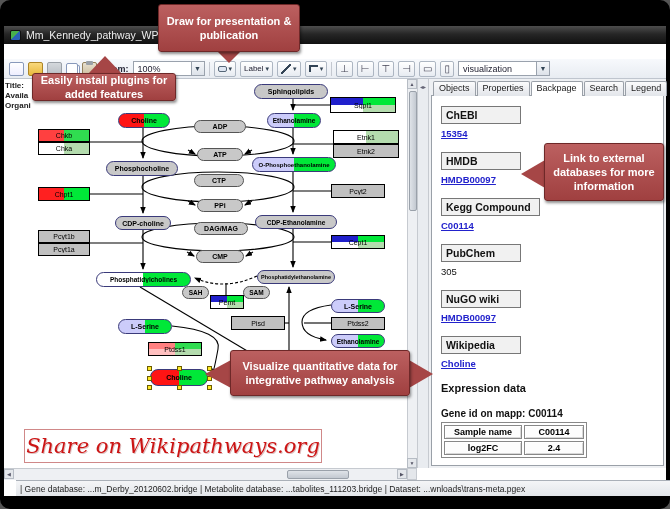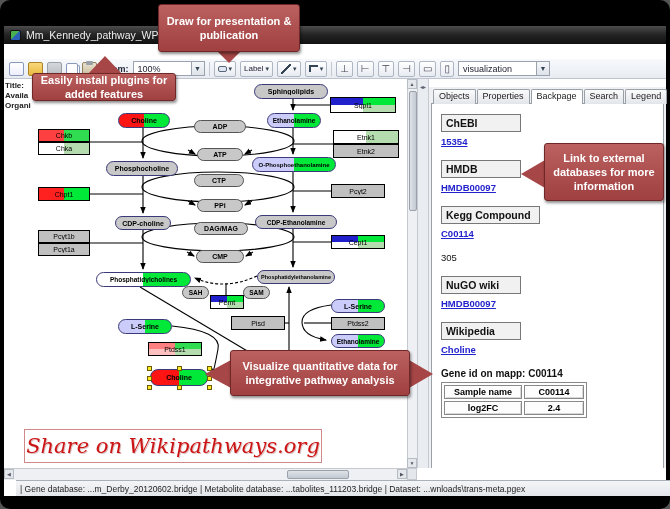--- a/index.html
+++ b/index.html
@@ -51,21 +51,21 @@
   .share{position:absolute;z-index:3;display:flex;align-items:center;justify-content:center;
          background:#fff;border:1px solid #d08888;color:#cc1414;font-family:"DejaVu Serif",serif;
          font-style:italic;font-weight:normal;font-size:21px;text-shadow:1px 1px 0 rgba(120,0,0,0.25);}
   
   .vscroll{position:absolute;left:403px;top:0;width:10px;height:389px;background:#eef0f3;border-left:1px solid #c6cad0;}
   .vthumb{position:absolute;left:1px;top:12px;width:8px;height:120px;background:linear-gradient(90deg,#dfe3e8,#c3c9d1);border:1px solid #9aa1aa;border-radius:2px;}
   .sbtn{position:absolute;width:10px;height:10px;background:#e4e7eb;border:1px solid #b6bcc4;font-size:5px;color:#556;
         display:flex;align-items:center;justify-content:center;}
   .splitter{position:absolute;left:413px;top:0;width:12px;height:389px;background:#e9ecf0;border-left:1px solid #c6cad0;border-right:1px solid #c6cad0;
             font-size:6px;color:#667;text-align:center;padding-top:4px;}
-  .panel{position:absolute;left:425px;top:8px;width:237px;height:389px;background:#eef0f3;}
+  .panel{position:absolute;left:425px;top:0;width:237px;height:389px;background:#eef0f3;}
   .tabs{position:absolute;left:4px;top:2px;display:flex;gap:1px;z-index:2;}
   .tab{border:1px solid #9aa0a8;border-bottom:none;background:linear-gradient(#fbfbfc,#e2e5ea);
        padding:1px 5px 2px 5px;font-size:9px;color:#222;border-radius:2px 2px 0 0;}
   .tab.active{background:#fff;padding-bottom:3px;position:relative;top:0px;}
   .panel-content{position:absolute;left:2px;top:16px;width:233px;height:371px;background:#fff;border:1px solid #9aa0a8;
                  padding:10px 0 0 9px;overflow:hidden;}
   .bp-header{width:fit-content;min-width:80px;border:1px solid #777;background:#f1f1f1;
              font-weight:bold;font-size:10.5px;color:#111;padding:2px 8px 2px 4px;margin-bottom:4px;}
   .bp-value{font-size:9.5px;font-weight:bold;margin-bottom:13px;}
   .bp-value a{color:#2222cc;}
@@ -336,26 +336,28 @@
             <div class="tab">Legend</div>
           </div>
         <div class="panel-content" id="bpcontent">
           <div id="bpsections">
               <div class="bp-header">ChEBI</div>
               <div class="bp-value"><a href="#">15354</a></div>
               <div class="bp-header">HMDB</div>
               <div class="bp-value"><a href="#">HMDB00097</a></div>
               <div class="bp-header">Kegg Compound</div>
               <div class="bp-value"><a href="#">C00114</a></div>
+              <div class="bp-header">PubChem</div>
               <div class="bp-value bp-plain">305</div>
               <div class="bp-header">NuGO wiki</div>
               <div class="bp-value"><a href="#">HMDB00097</a></div>
               <div class="bp-header">Wikipedia</div>
               <div class="bp-value"><a href="#">Choline</a></div>
             </div>
+          <div class="exp-title">Expression data</div>
           <div class="geneid">Gene id on mapp: C00114</div>
           <div class="bp-table" id="bptable">
               <div class="bp-cell">Sample name</div>
               <div class="bp-cell">C00114</div>
               <div class="bp-cell">log2FC</div>
               <div class="bp-cell">2.4</div>
             </div>
         </div>
       </div>
     </div>

